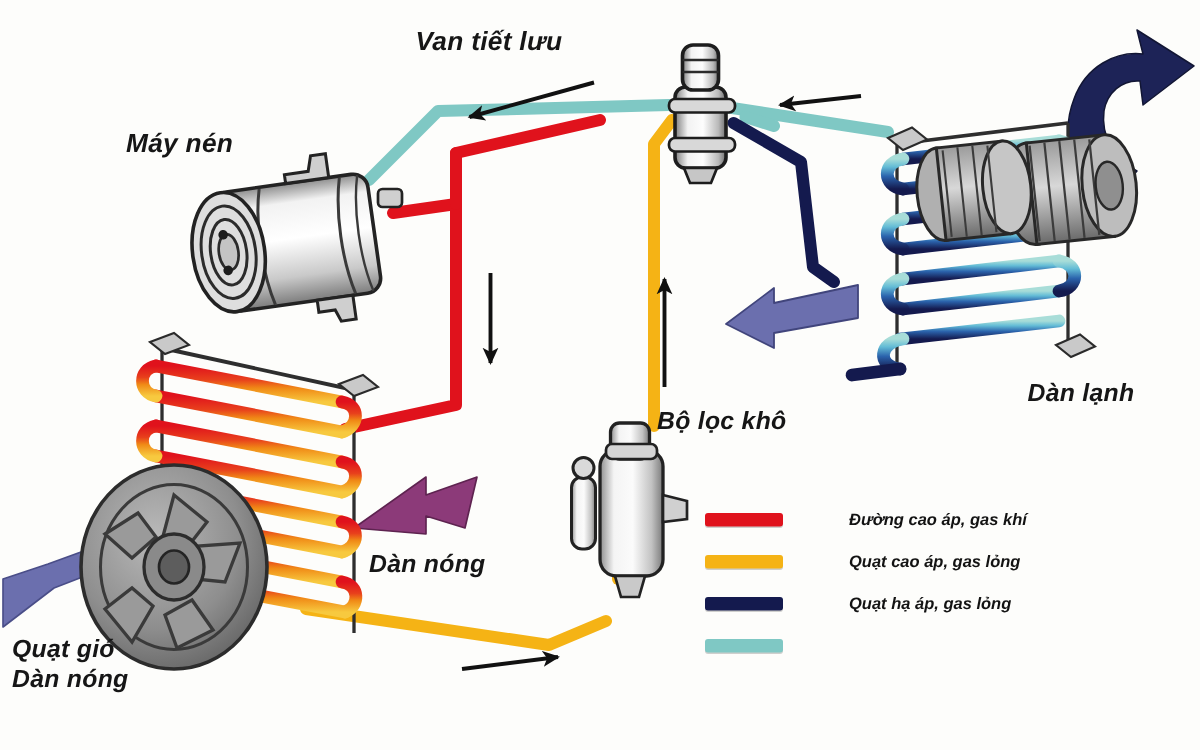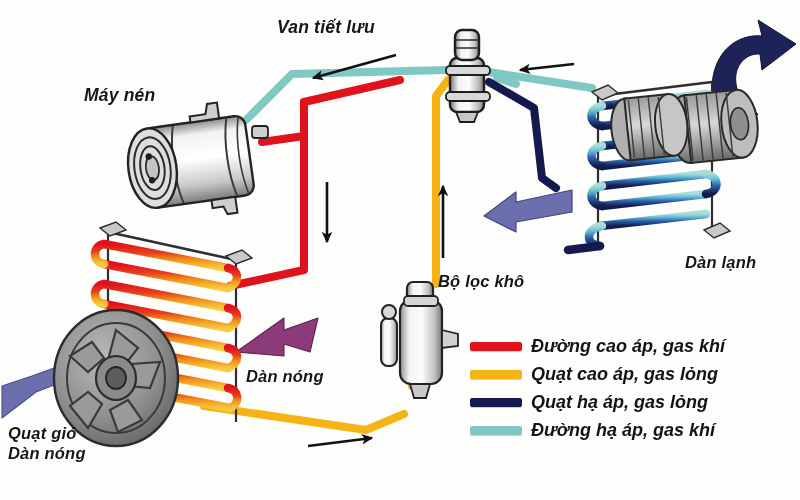--- a/index.html
+++ b/index.html
@@ -28,22 +28,23 @@
   }
   .legend-row{
     display:flex;align-items:center;height:25px;margin-bottom:3px;
   }
   .legend-swatch{
     width:52px;height:9px;border-radius:2px;margin-right:9px;flex:0 0 auto;
     box-shadow:0 1px 0 rgba(0,0,0,.18);
   }
   .legend-text{
     font-family:"Liberation Sans", sans-serif;
-    font-weight:bold;font-style:italic;font-size:18px;color:#131313;
+    font-weight:bold;font-style:italic;font-size:11px;color:#131313;
     white-space:pre;
+    margin-left:35px;
   }
 </style>
 </head>
 <body>
 
 <div id="stage">
 
   <svg class="diagram" viewBox="0 0 800 500">
     <defs>
       <linearGradient id="gCondenser" x1="0" y1="0" x2="0" y2="1">
@@ -317,18 +318,17 @@
       <div class="legend-text">Quạt cao áp, gas lỏng</div>
     </div>
 
     <div class="legend-row">
       <div class="legend-swatch" style="background:#141a4e"></div>
       <div class="legend-text">Quạt hạ áp, gas lỏng</div>
     </div>
 
     <div class="legend-row">
       <div class="legend-swatch" style="background:#7fc8c4"></div>
-      <div class="legend-text">Đường hạ áp, gas khí</div>
     </div>
 
   </div>
 
 </div>
 
 </body></html>

